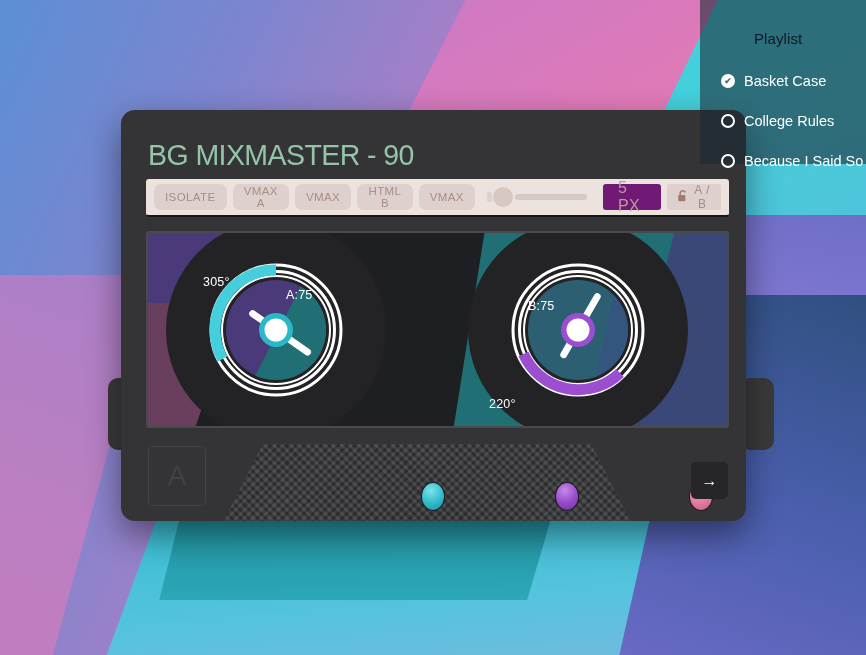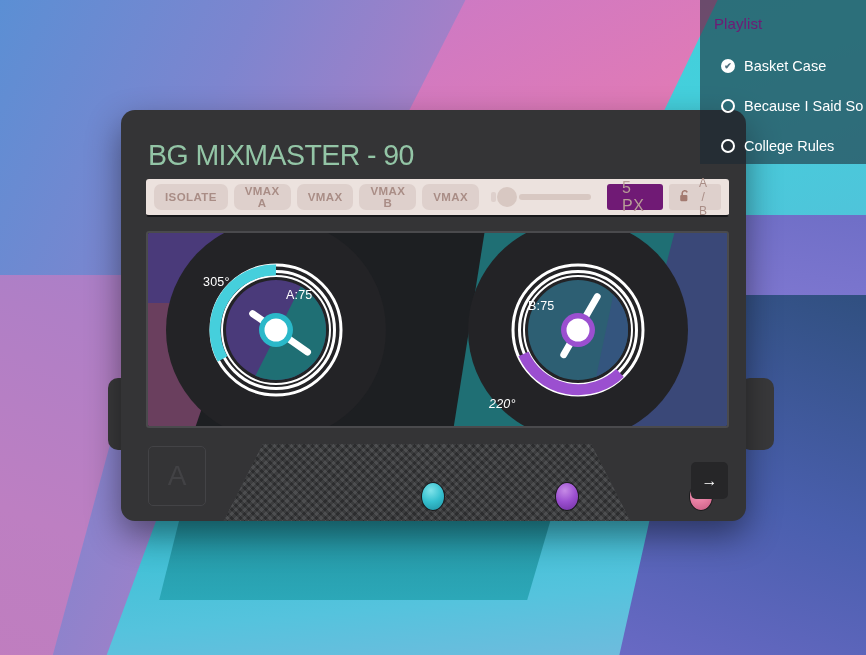--- a/index.html
+++ b/index.html
@@ -64,22 +64,22 @@
   }
 
   
   .playlist {
     position: absolute; top: 0; right: 0; width: 166px; height: 164px;
     z-index: 40;
     background: rgba(28, 42, 52, 0.58);
     color: #ffffff;
   }
   .playlist-title {
-    padding: 15px 0 0 14px;
-    font-size: 15px; color: #701a75; letter-spacing: .1px;
+    padding: 30px 0 0 14px;
+    font-size: 15px; color: #0f172a; letter-spacing: .1px; margin-left: 40px;
   }
   .playlist-items { margin-top: 14px; }
   .pl-item {
     display: flex; align-items: center; gap: 9px;
     height: 40px; padding-left: 21px;
     font-size: 14.5px; color: #ffffff; white-space: nowrap;
     cursor: pointer;
   }
   .pl-radio {
     width: 14px; height: 14px; border-radius: 50%;
@@ -136,21 +136,20 @@
     padding: 0 8px;
   }
   .tb-btn {
     background: #ded0cc; color: #a98d86;
     font-size: 11.5px; letter-spacing: .4px;
     height: 26px; padding: 0 11px;
     border: none; border-radius: 7px;
     display: flex; align-items: center;
     cursor: pointer;
     font-family: "Liberation Sans", sans-serif;
-    font-weight: bold;
   }
   .tb-slider {
     display: flex; align-items: center; gap: 0px;
     margin-left: 6px; height: 26px;
   }
   .sl-dot { width: 5px; height: 10px; background: #ded0cc; border-radius: 2px; }
   .sl-knob {
     width: 20px; height: 20px; border-radius: 50%;
     background: #d8c8c2; margin-left: 1px; cursor: pointer;
   }
@@ -223,21 +222,21 @@
     position: absolute; color: #ffffff; font-size: 12.5px;
     letter-spacing: .2px; pointer-events: none;
   }
   .g-val-a { left: 86px; top: 34px; }
   .g-val-b { left: 26px; top: 45px; }
   .g-deg {
     position: absolute; color: #ffffff; font-size: 12.5px;
     letter-spacing: .2px; pointer-events: none; text-align: right;
   }
   .g-deg-a { left: 55px; top: 42px; }
-  .g-deg-b { left: 341px; top: 164px; font-style: italic; }
+  .g-deg-b { left: 341px; top: 164px; }
 
   
   .bottom { position: relative; height: 112px; margin-top: 6px; }
   .a-btn {
     position: absolute; left: 27px; top: 12px;
     width: 58px; height: 60px;
     border: 1px solid #434346; border-radius: 5px;
     background: transparent; color: #424245;
     font-size: 28px; display: flex; align-items: center; justify-content: center;
     cursor: pointer;
@@ -290,44 +289,44 @@
 
 <div class="playlist">
   <div class="playlist-title">Playlist</div>
   <div class="playlist-items">
     <div class="pl-item">
       <span class="pl-radio checked"></span>
       <span>Basket Case</span>
     </div>
     <div class="pl-item">
       <span class="pl-radio"></span>
-      <span>Because I Said So</span>
+      <span>College Rules</span>
     </div>
     <div class="pl-item">
       <span class="pl-radio"></span>
-      <span>College Rules</span>
+      <span>Because I Said So</span>
     </div>
   </div>
 </div>
 
 <div class="cassette-wrap">
   <div class="side-tab left"></div>
   <div class="side-tab right"></div>
 
   <div class="cassette">
 
     <div class="cass-header">
       <div class="cass-title">BG MIXMASTER - 90</div>
     </div>
 
     <div class="toolbar">
       <button class="tb-btn">ISOLATE</button>
       <button class="tb-btn">VMAX A</button>
       <button class="tb-btn">VMAX</button>
-      <button class="tb-btn">VMAX B</button>
+      <button class="tb-btn">HTML B</button>
       <button class="tb-btn">VMAX</button>
 
       <div class="tb-slider">
         <span class="sl-dot"></span>
         <span class="sl-knob"></span>
         <span class="sl-track"></span>
       </div>
 
       <div class="tb-value">5 PX</div>
 

